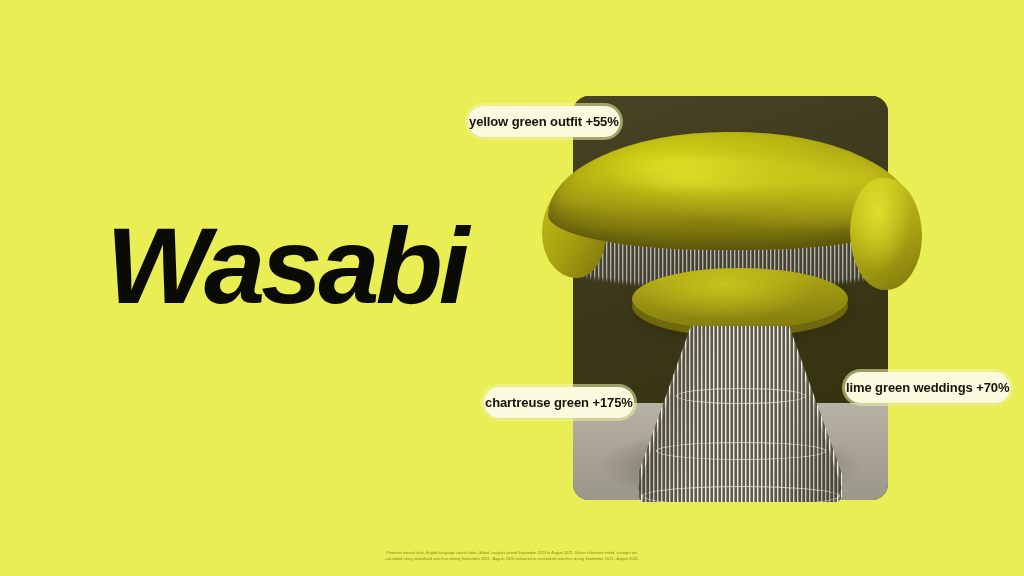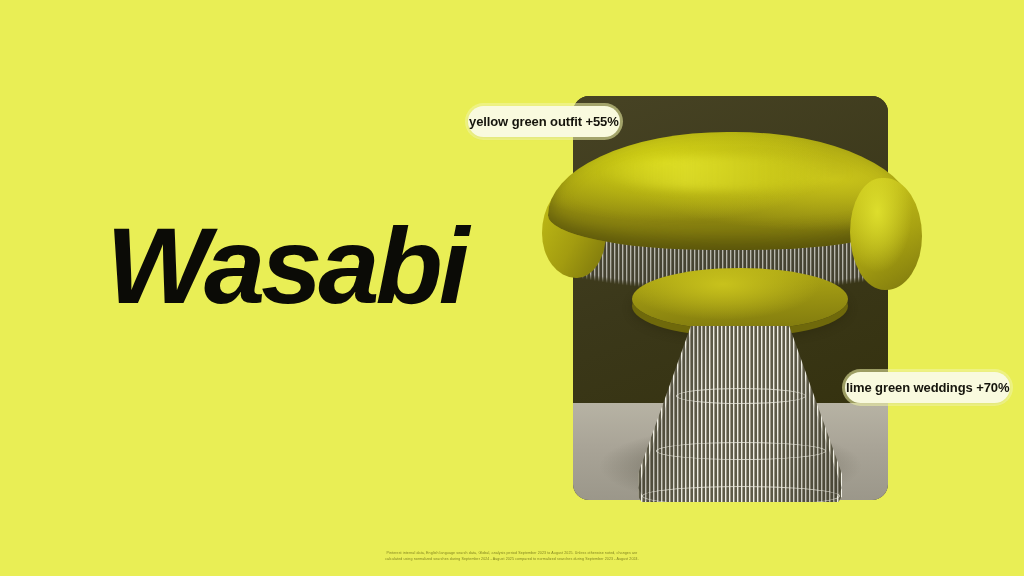--- a/index.html
+++ b/index.html
@@ -266,20 +266,21 @@
       <div class="base-cone"></div>
       <div class="base-cone-shade"></div>
       <div class="base-ring ring-a"></div>
       <div class="base-ring ring-b"></div>
       <div class="base-ring ring-c"></div>
     </div>
   </div>
 
   <div class="pill pill-top">yellow green outfit +55%</div>
 
+  <div class="pill pill-bottom">chartreuse green +175%</div>
 
   <div class="pill pill-right">lime green weddings +70%</div>
 
   <div class="footer">
     <div>Pinterest internal data, English language search data, Global, analysis period September 2023 to August 2025. Unless otherwise noted, changes are</div>
     <div>calculated using normalized searches during September 2024 - August 2025 compared to normalized searches during September 2023 - August 2024.</div>
   </div>
 
 </div>
 

